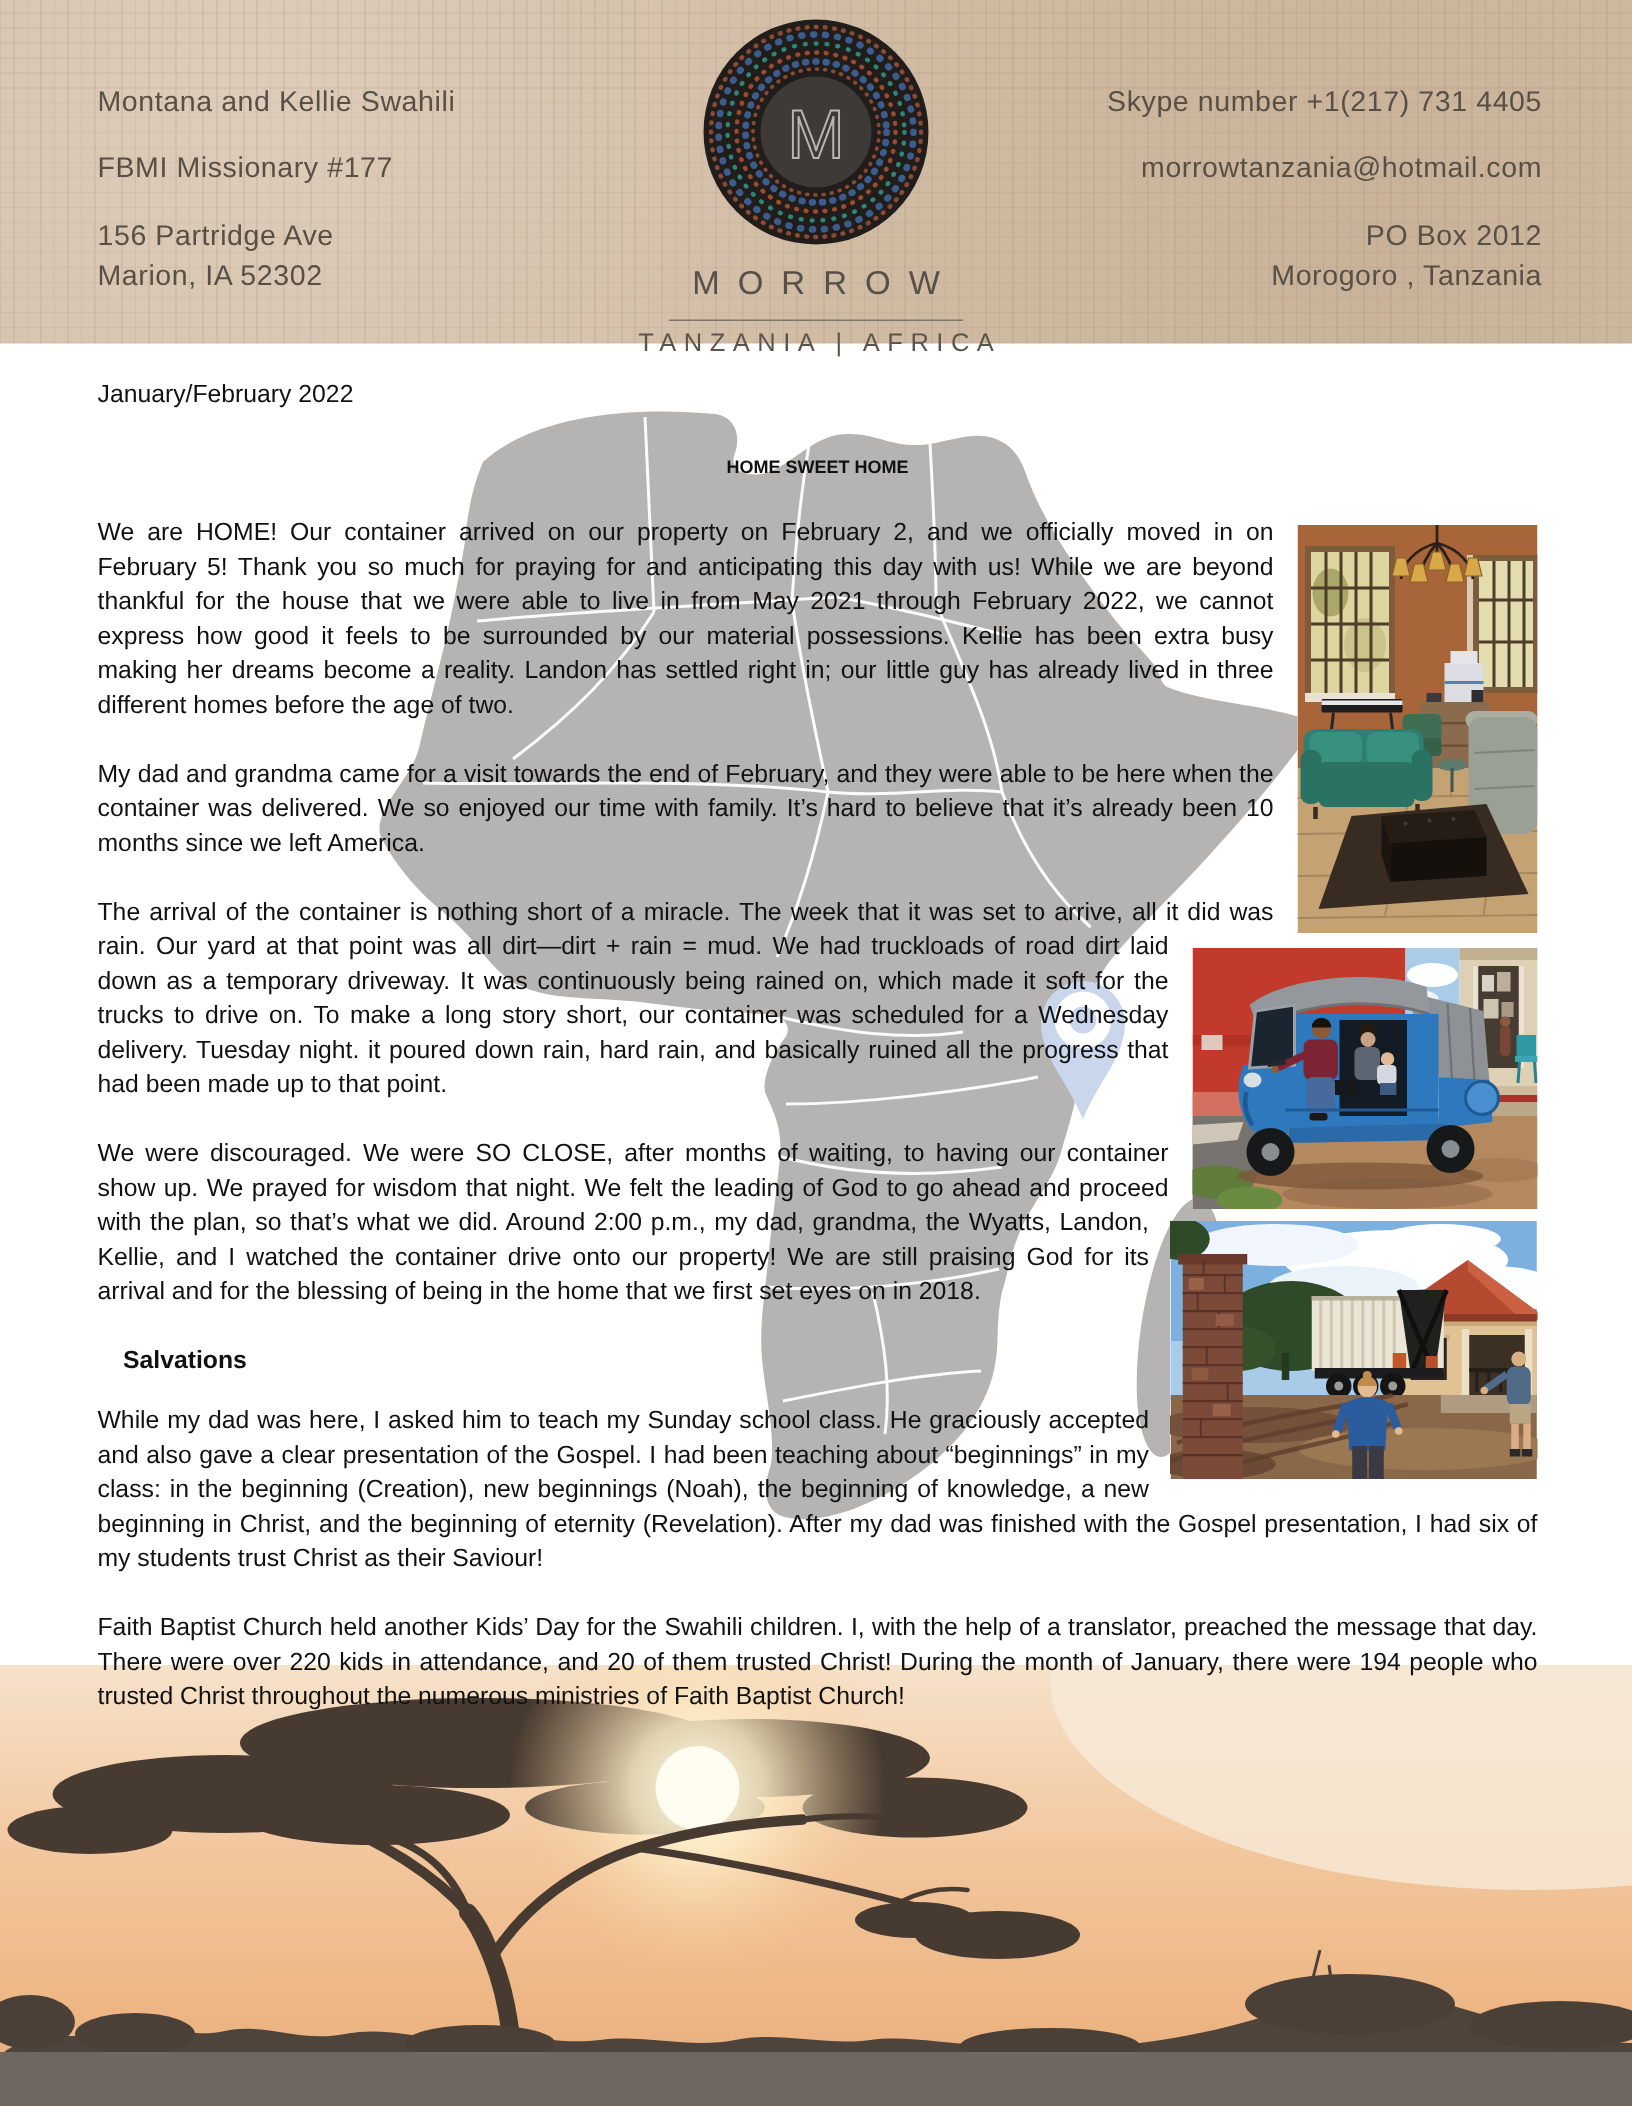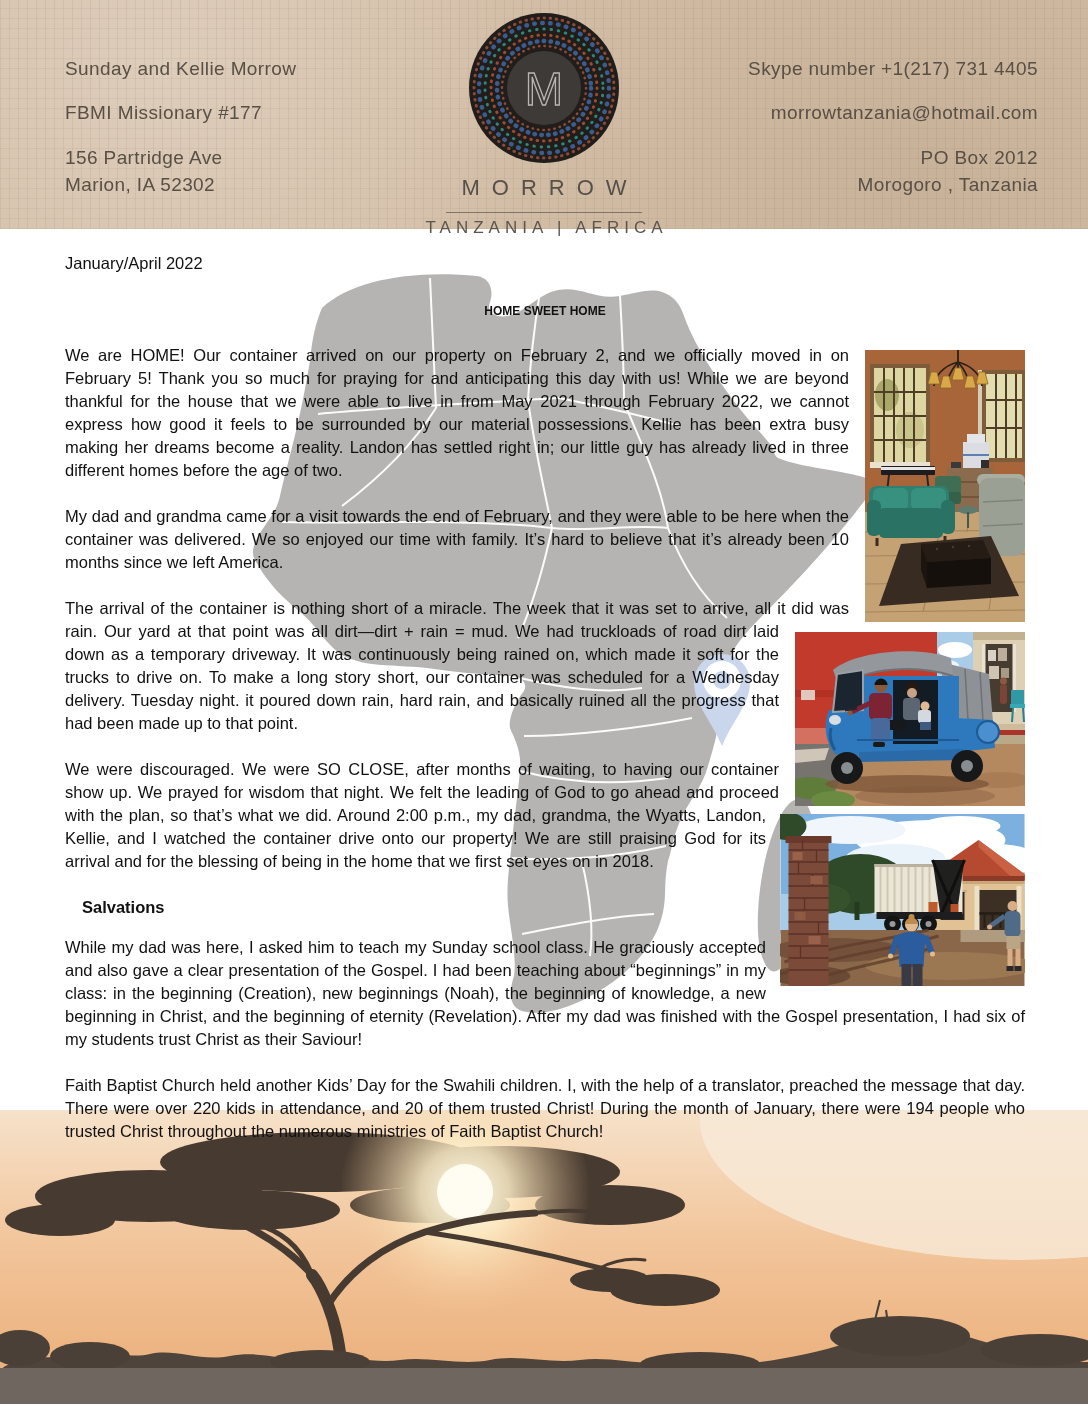--- a/index.html
+++ b/index.html
@@ -9,21 +9,21 @@
   
   .letterhead{position:absolute;left:0;top:0;width:1088px;height:229px;
     background-color:#d4bfa8;
     background-image:
       repeating-linear-gradient(90deg, rgba(125,98,72,.10) 0 1px, transparent 1px 9px),
       repeating-linear-gradient(0deg, rgba(125,98,72,.08) 0 1px, transparent 1px 10px),
       radial-gradient(circle at 15% 30%, rgba(255,255,255,.22), transparent 42%),
       radial-gradient(circle at 85% 72%, rgba(139,108,78,.16), transparent 55%);}
   .lh-text{position:absolute;font-size:19px;color:#584f45;letter-spacing:.4px;white-space:nowrap;}
   .lh-left{left:65px;}
-  .lh-right{right:50px;text-align:center;}
+  .lh-right{right:60px;text-align:center;}
   .lh-row1{top:58px;} .lh-row2{top:102px;} .lh-row3{top:147px;} .lh-row4{top:174px;}
 
   .logo{position:absolute;left:50%;top:12px;transform:translateX(-50%);width:260px;text-align:center;}
   .logo-name{font-size:22px;line-height:36px;letter-spacing:12px;padding-left:12px;color:#575049;margin-top:2px;}
   .logo-rule{width:196px;height:1px;background:#7d746b;margin:6px auto 5px;}
   .logo-tagline{font-size:17px;letter-spacing:5px;padding-left:5px;color:#5d554c;}
 
   
   .map-wrap{position:absolute;left:222px;top:266px;width:655px;height:800px;z-index:0;}
 
@@ -43,21 +43,21 @@
 
   
   .savanna{position:absolute;left:0;top:1110px;width:1088px;height:294px;z-index:0;}
 </style>
 </head>
 <body>
 
 <div class="page">
 
   <div class="letterhead">
-    <div class="lh-text lh-left lh-row1">Sunday and Kellie Morrow</div>
+    <div class="lh-text lh-left lh-row1">Montana and Kellie Swahili</div>
     <div class="lh-text lh-left lh-row2">FBMI Missionary #177</div>
     <div class="lh-text lh-left lh-row3">156 Partridge Ave</div>
     <div class="lh-text lh-left lh-row4">Marion, IA 52302</div>
 
     <div class="lh-text lh-right lh-row1">Skype number +1(217) 731 4405</div>
     <div class="lh-text lh-right lh-row2">morrowtanzania@hotmail.com</div>
     <div class="lh-text lh-right lh-row3">PO Box 2012</div>
     <div class="lh-text lh-right lh-row4">Morogoro , Tanzania</div>
 
     <div class="logo">
@@ -118,21 +118,21 @@
       </g>
       <g>
         <path d="M500,480 C488,452 472,438 472,416 a28,28 0 1 1 56,0 c0,22 -16,36 -28,64 Z" fill="#c9d6ec"></path>
         <circle cx="500" cy="414" r="19" fill="#ffffff"></circle>
         <circle cx="500" cy="414" r="9" fill="#c9d6ec"></circle>
       </g>
     </svg>
   </div>
 
   <div class="content">
-    <p class="issue-date">January/April 2022</p>
+    <p class="issue-date">January/February 2022</p>
     <h1 class="article-title">HOME SWEET HOME</h1>
 
     <div class="photo photo-1">
       <svg width="160" height="272" viewBox="0 0 160 272">
         <rect width="160" height="162" fill="#a8653a"></rect>
         <rect y="162" width="160" height="110" fill="#c5a274"></rect>
         <g stroke="#a8865c" stroke-width="1.2">
           <line x1="0" y1="182" x2="160" y2="180"></line>
             <line x1="0" y1="206" x2="160" y2="204"></line>
           <line x1="0" y1="234" x2="160" y2="232"></line>

